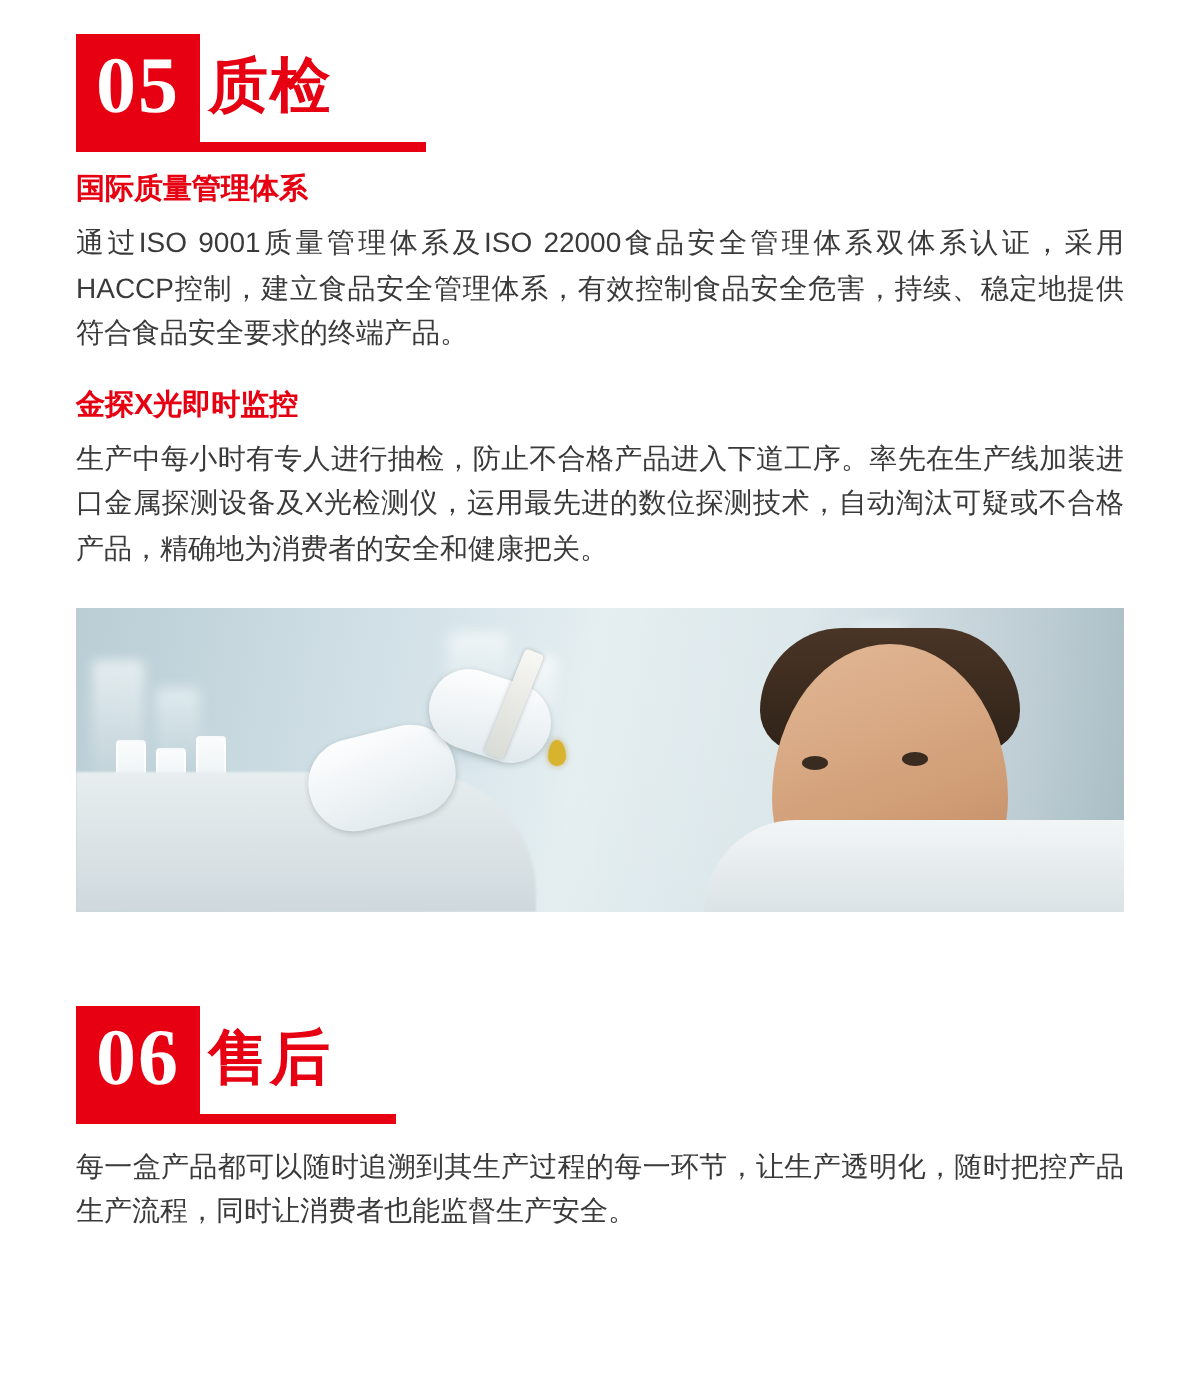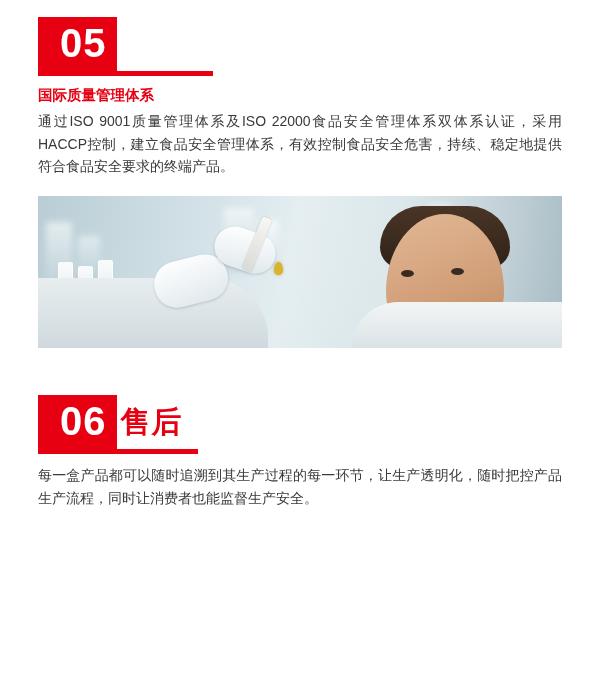--- a/index.html
+++ b/index.html
@@ -29,22 +29,22 @@
     margin-left: 38px;
     height: 52px;
   }
   .num-badge {
     background: #e60012;
     color: #ffffff;
     font-size: 40px;
     font-weight: bold;
     line-height: 1;
     letter-spacing: 1px;
-    padding: 6px 10px 8px 22px;
-    font-family: Liberation Sans, sans-serif;
+    padding: 6px 10px 8px 10px;
+    font-family: Liberation Serif, serif;
     display: inline-block;
   }
   .sec-title {
     color: #e60012;
     font-size: 30px;
     font-weight: bold;
     line-height: 1;
     margin-left: 4px;
     letter-spacing: 1px;
   }
@@ -179,29 +179,34 @@
 
   .spacer-lg { height: 34px; }
 </style>
 </head>
 <body>
 
 <div class="page">
 
   <div class="section-head" style="padding-top:18px;">
     <span class="num-badge">05</span>
+    <span class="sec-title">质检</span>
     <span class="head-underline"></span>
   </div>
 
   <div class="block" style="margin-top:10px;">
     <div class="block-title">国际质量管理体系</div>
     <div class="block-body">通过ISO 9001质量管理体系及ISO 22000食品安全管理体系双体系认证，采用HACCP控制，建立食品安全管理体系，有效控制食品安全危害，持续、稳定地提供符合食品安全要求的终端产品。</div>
   </div>
 
 
+  <div class="block">
+    <div class="block-title">金探X光即时监控</div>
+    <div class="block-body">生产中每小时有专人进行抽检，防止不合格产品进入下道工序。率先在生产线加装进口金属探测设备及X光检测仪，运用最先进的数位探测技术，自动淘汰可疑或不合格产品，精确地为消费者的安全和健康把关。</div>
+  </div>
 
   <div class="photo-wrap">
     <div class="photo"></div>
 
     <div class="bottle" style="left:8px; top:26px; width:26px; height:72px; background:linear-gradient(180deg,#f2f7f8,#b8ccd3);"></div>
     <div class="bottle" style="left:40px; top:40px; width:22px; height:58px; background:linear-gradient(180deg,#eaf3f5,#a9c2cb);"></div>
     <div class="bottle" style="left:186px; top:12px; width:30px; height:64px; background:linear-gradient(180deg,#f5fafb,#c2d5dc);"></div>
     <div class="bottle" style="left:222px; top:24px; width:18px; height:48px; background:linear-gradient(180deg,#ffffff,#cfe0e6);"></div>
     <div class="bottle" style="left:390px; top:8px; width:24px; height:40px; background:linear-gradient(180deg,#eef5f7,#c5d7dd);"></div>
 

